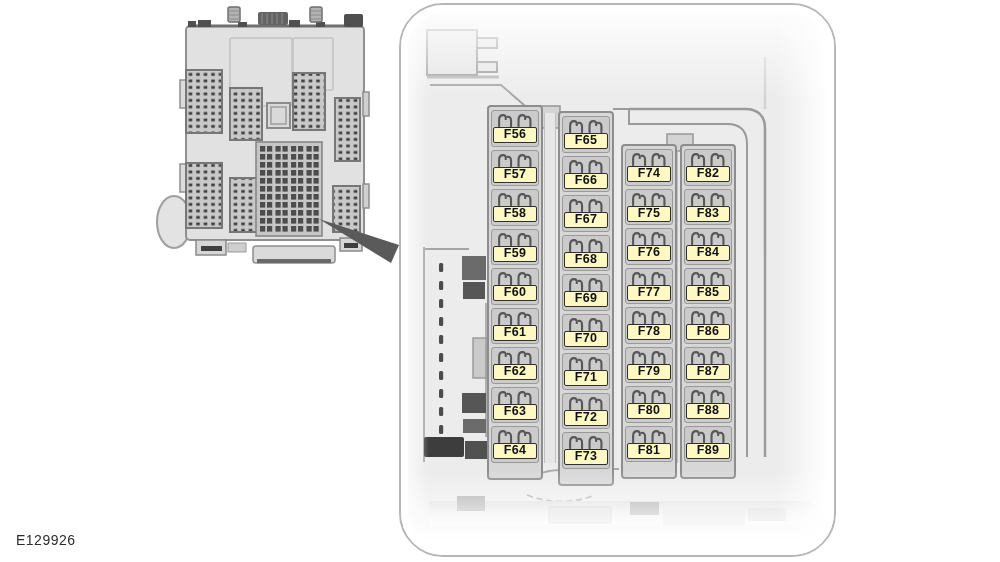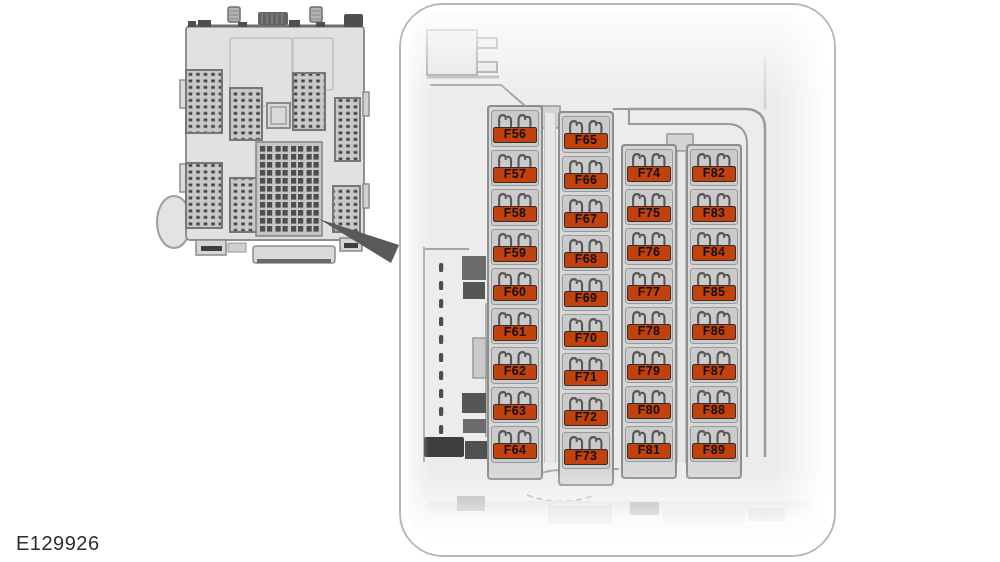--- a/index.html
+++ b/index.html
@@ -26,43 +26,43 @@
   #rail-a{left:143px;top:108px;width:12px;height:350px;}
   #rail-b{left:276px;top:147px;width:9px;height:311px;}
 
   
   .fuse-grid{position:absolute;inset:0;z-index:3;}
   .fuse-column{position:absolute;width:56px;background:#d7d7d7;border:2px solid #8d8d8d;
                border-radius:4px;padding:3px 2px;box-sizing:border-box;}
   .fuse-column.col-0{left:86px;top:100px;}
   .fuse-column.col-1{left:157px;top:106px;}
   .fuse-column.col-2{left:220px;top:139px;}
-  .fuse-column.col-3{left:285px;top:139px;}
+  .fuse-column.col-3{left:279px;top:139px;}
   .fuse-cell{height:36.5px;margin-bottom:3px;background:#cbcbcb;border:1px solid #999999;
              border-radius:3px;box-sizing:border-box;display:flex;flex-direction:column;
              align-items:center;padding-top:1px;}
   .fuse-cell:last-child{margin-bottom:12px;}
   .prongs{width:44px;height:15px;}
-  .fuse-label{width:44px;height:16px;background:#c2410c;border:1.5px solid #2f2f2f;
+  .fuse-label{width:44px;height:16px;background:#fef9c3;border:1.5px solid #2f2f2f;
               border-radius:2px;box-sizing:border-box;font-weight:700;font-size:12.5px;
               line-height:12.5px;text-align:center;color:#101010;letter-spacing:0.3px;}
 
   
   .fade{position:absolute;pointer-events:none;z-index:5;}
   .fade-top{left:2px;right:2px;top:0;height:95px;
             background:linear-gradient(180deg,rgba(255,255,255,0.95),rgba(255,255,255,0));}
   .fade-bottom{left:2px;right:2px;bottom:0;height:85px;
             background:linear-gradient(0deg,#ffffff 18%,rgba(255,255,255,0));}
   .fade-left{left:0;top:2px;bottom:2px;width:28px;
             background:linear-gradient(90deg,rgba(255,255,255,0.9),rgba(255,255,255,0));}
   .fade-right{right:0;top:2px;bottom:2px;width:58px;
             background:linear-gradient(270deg,#ffffff 12%,rgba(255,255,255,0));}
 
   
-  .figure-code{position:absolute;left:16px;top:532px;font-size:20px;color:#2c2c2c;
+  .figure-code{position:absolute;left:16px;top:532px;font-size:14px;color:#2c2c2c;
                letter-spacing:0.5px;z-index:3;}
 </style>
 </head>
 <body>
 
 <div class="page">
 
   <svg width="0" height="0" style="position:absolute" aria-hidden="true">
     <defs>
       <symbol id="prong-pair" viewBox="0 0 46 17">

